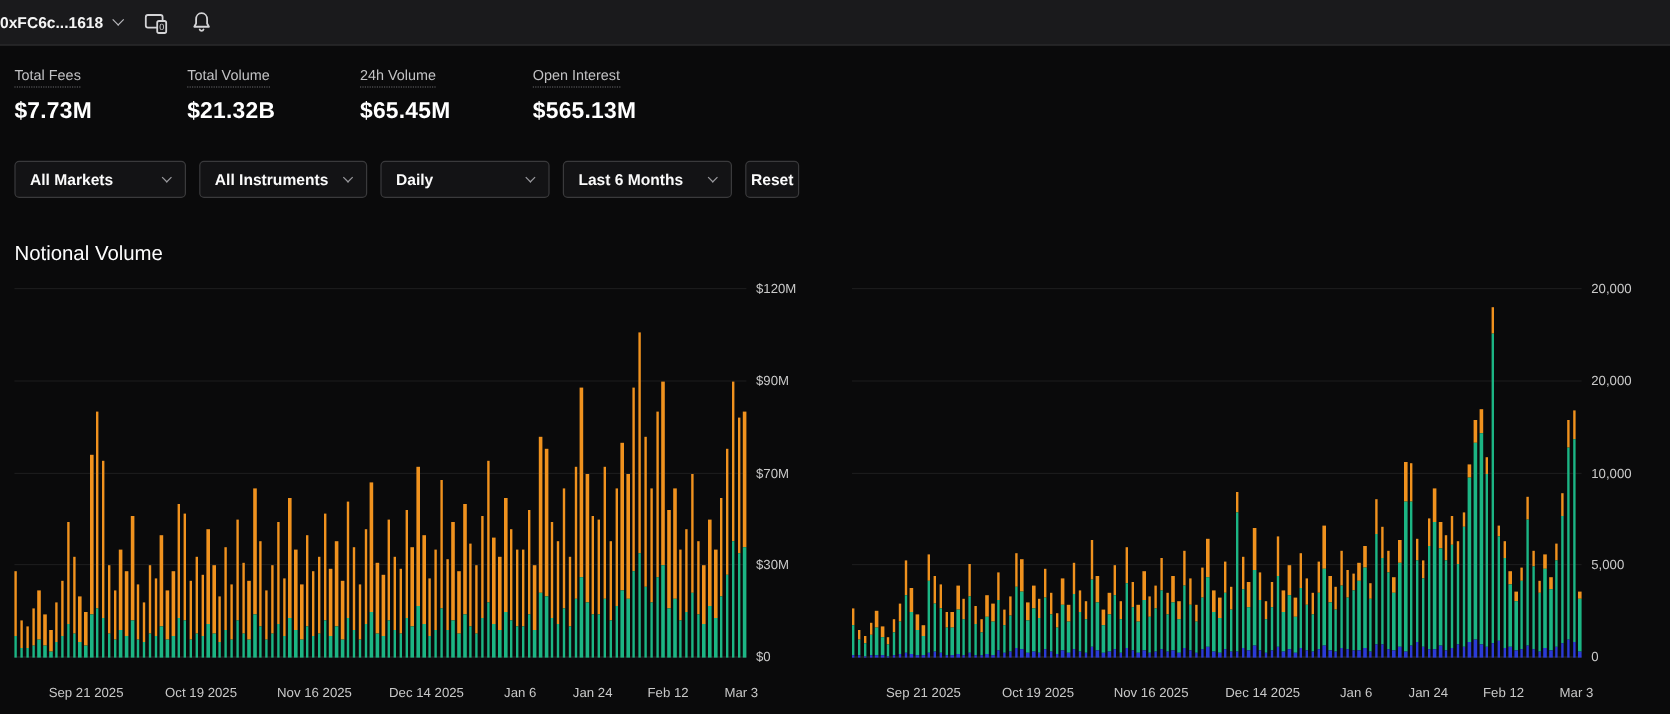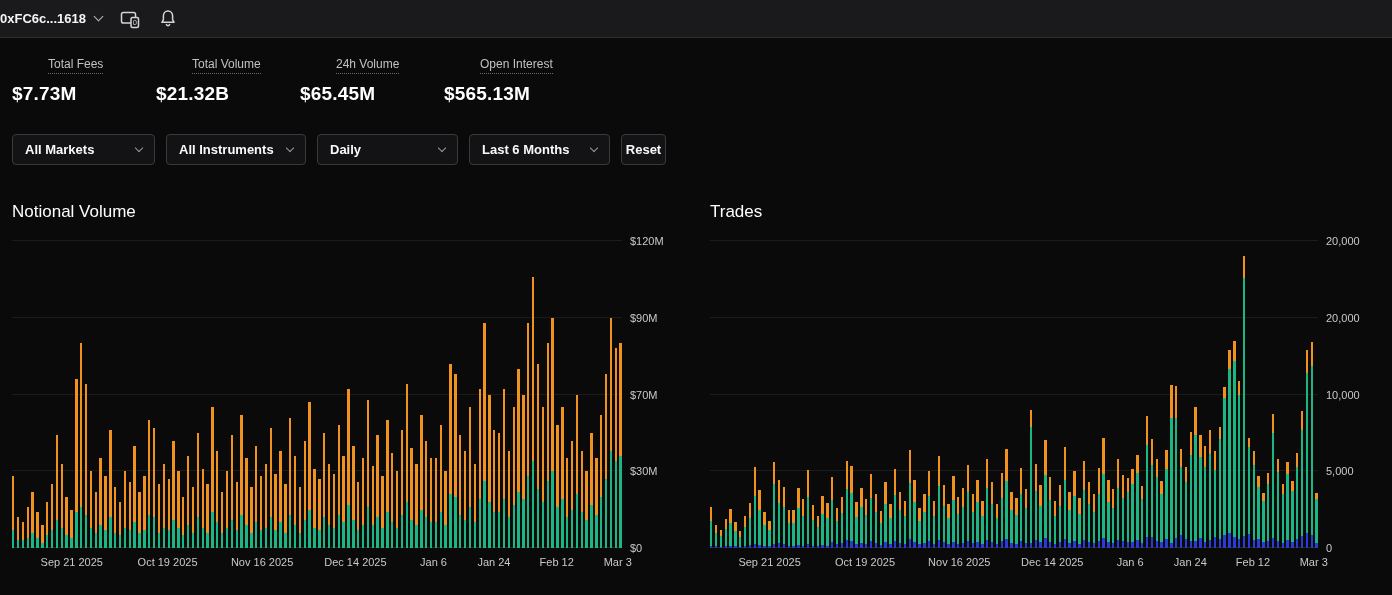--- a/index.html
+++ b/index.html
@@ -13,21 +13,21 @@
   .tab.active { color:#ffffff; font-weight:700; }
   .tab.active::after { content:""; position:absolute; left:-14px; right:-12px; bottom:-1px; height:3px; background:#f7931a; }
   .header-right { display:flex; align-items:center; gap:18px; padding-right:16px; }
   .wallet { display:flex; align-items:center; gap:9px; font-size:13px; font-weight:600; color:#f5f5f5; cursor:pointer; }
   .chev { width:7px; height:7px; border-right:1.6px solid #b9b9bd; border-bottom:1.6px solid #b9b9bd; transform:rotate(45deg); margin-top:-4px; }
   .hicon { display:flex; align-items:center; cursor:pointer; }
 
   
   .stats-row { position:absolute; top:54px; left:12px; display:flex; }
   .stat { width:144px; }
-  .stat-label { display:inline-block; font-size:12px; color:#c2c2c4; border-bottom:1px dotted #6a6a6e; padding-bottom:2px; cursor:help;margin-left:36px; }
+  .stat-label { display:inline-block; font-size:12px; color:#c2c2c4; border-bottom:1px dotted #6a6a6e; padding-bottom:2px; cursor:help; }
   .stat-value { margin-top:9px; font-size:19px; font-weight:600; color:#ffffff; letter-spacing:.2px; }
 
   
   .filters { position:absolute; top:134px; left:12px; display:flex; gap:11px; }
   .dropdown { height:31px; background:#131315; border:1px solid #3a3a3c; border-radius:4px; display:flex; align-items:center; justify-content:space-between; padding:0 12px; font-size:13px; font-weight:700; color:#fafafa; cursor:pointer; }
   .dd-markets { width:143px; } .dd-instruments { width:140px; } .dd-interval { width:141px; } .dd-range { width:141px; }
   .dd-chev { width:6px; height:6px; border-right:1.5px solid #9a9a9e; border-bottom:1.5px solid #9a9a9e; transform:rotate(45deg); margin-top:-3px; }
   .reset-btn { height:31px; width:45px; background:#131315; border:1px solid #3a3a3c; border-radius:4px; color:#fafafa; font-size:13px; font-weight:700; font-family:"Liberation Sans",sans-serif; cursor:pointer; }
 
   
@@ -43,21 +43,21 @@
   .bars { position:absolute; left:0; right:0; top:0; bottom:0; display:flex; align-items:flex-end; justify-content:space-between; }
   .bar { width:2.4px; height:100%; display:flex; flex-direction:column; justify-content:flex-end; }
   .seg { width:100%; }
   .ylabels { position:absolute; top:39px; height:307px; width:52px; }
   .chart-0 .ylabels { left:618px; }
   .chart-1 .ylabels { left:616px; }
   .ytick { position:absolute; left:0; font-size:11px; color:#c9c9c9; white-space:nowrap; }
   .xlabels { position:absolute; top:354px; left:0; height:16px; }
   .chart-0 .xlabels { width:610px; }
   .chart-1 .xlabels { width:608px; }
-  .xtick { position:absolute; top:0; transform:translateX(-50%); font-size:11px; color:#c9c9c9; white-space:nowrap;text-align:center; }
+  .xtick { position:absolute; top:16px; transform:translateX(-50%); font-size:11px; color:#c9c9c9; white-space:nowrap;text-align:center; }
 </style>
 </head>
 <body>
 
 <header>
   <div class="header-right">
     <div class="wallet">
       <span>0xFC6c...1618</span>
       <span class="chev"></span>
     </div>
@@ -644,21 +644,20 @@
       <div class="xtick" style="left: 41%;">Nov 16 2025</div>
       <div class="xtick" style="left: 56.3%;">Dec 14 2025</div>
       <div class="xtick" style="left: 69.1%;">Jan 6</div>
       <div class="xtick" style="left: 79%;">Jan 24</div>
       <div class="xtick" style="left: 89.3%;">Feb 12</div>
       <div class="xtick" style="left: 99.3%;">Mar 3</div>
     </div>
 </div>
 
 <div class="chart chart-1">
-  <h2 class="chart-title">Trades</h2>
   <div class="plot">
       <div class="gridline" style="bottom: 307px;"></div>
       <div class="gridline" style="bottom: 230.25px;"></div>
       <div class="gridline" style="bottom: 153.5px;"></div>
       <div class="gridline" style="bottom: 76.75px;"></div>
       <div class="gridline base" style="bottom: 0px;"></div>
       <div class="bars">
         <div class="bar">
           <div class="seg" style="height: 4.5%; background: rgb(240, 146, 30);"></div>
           <div class="seg" style="height: 8%; background: rgb(28, 181, 132);"></div>

